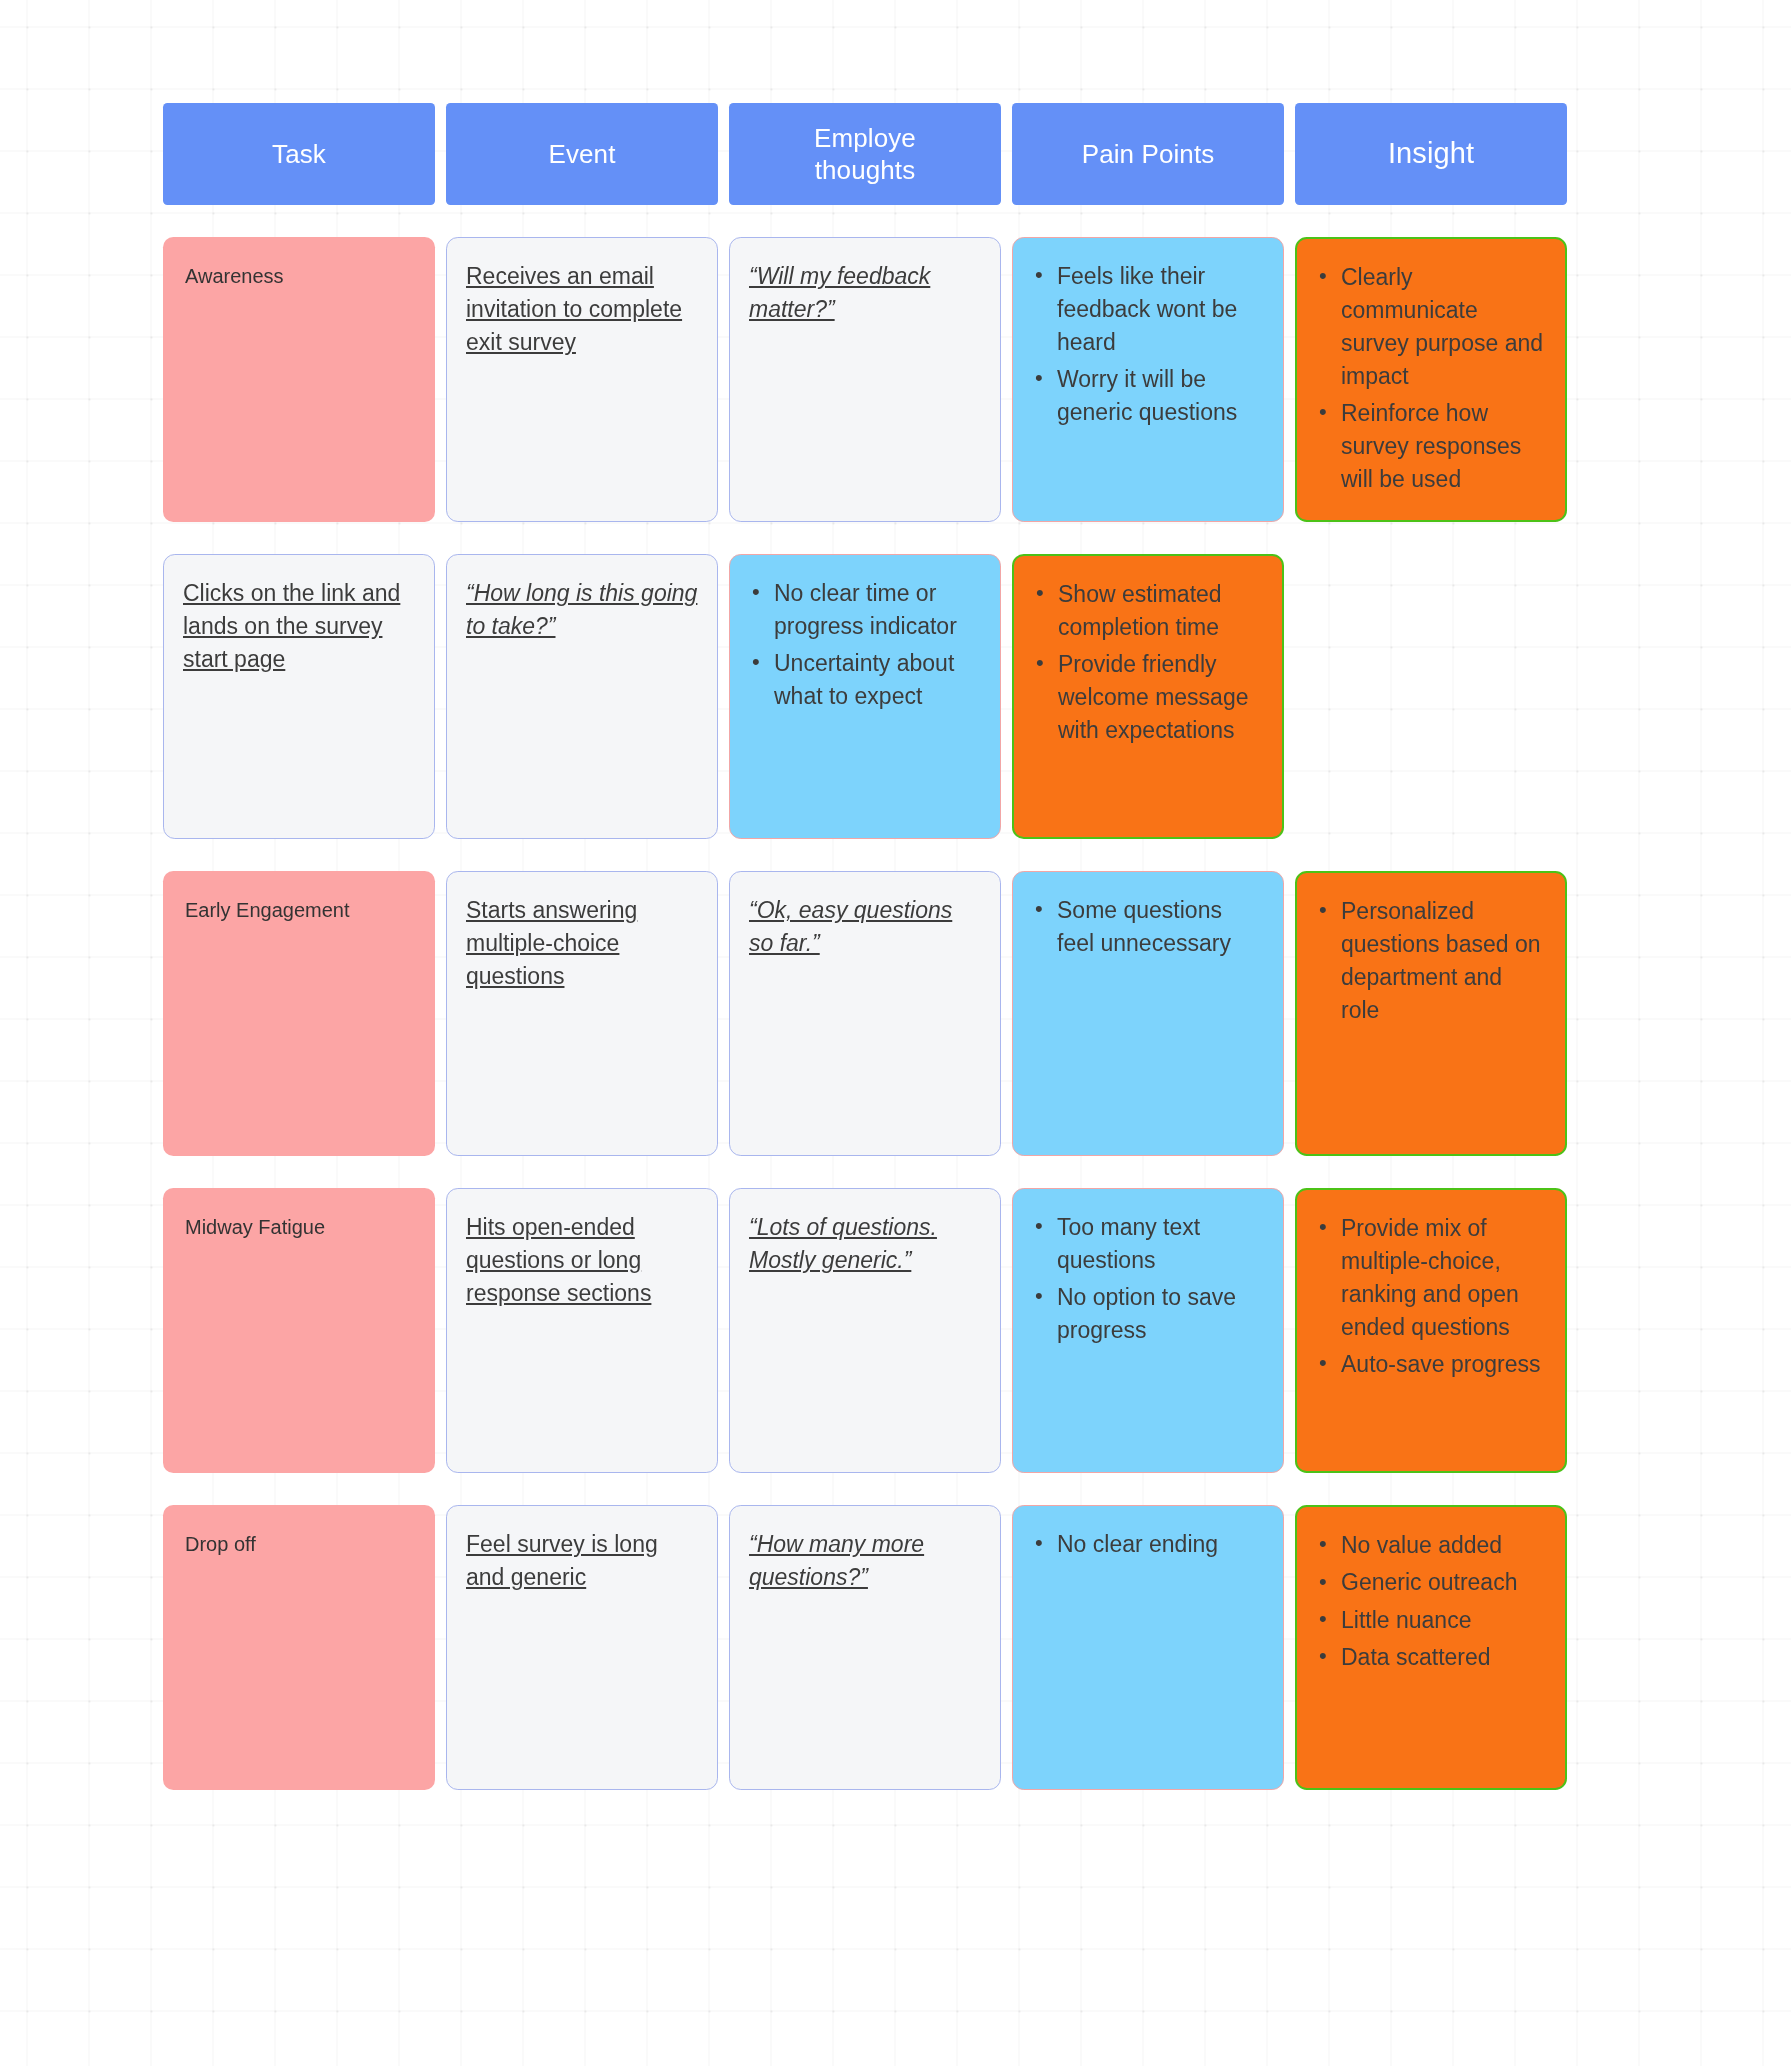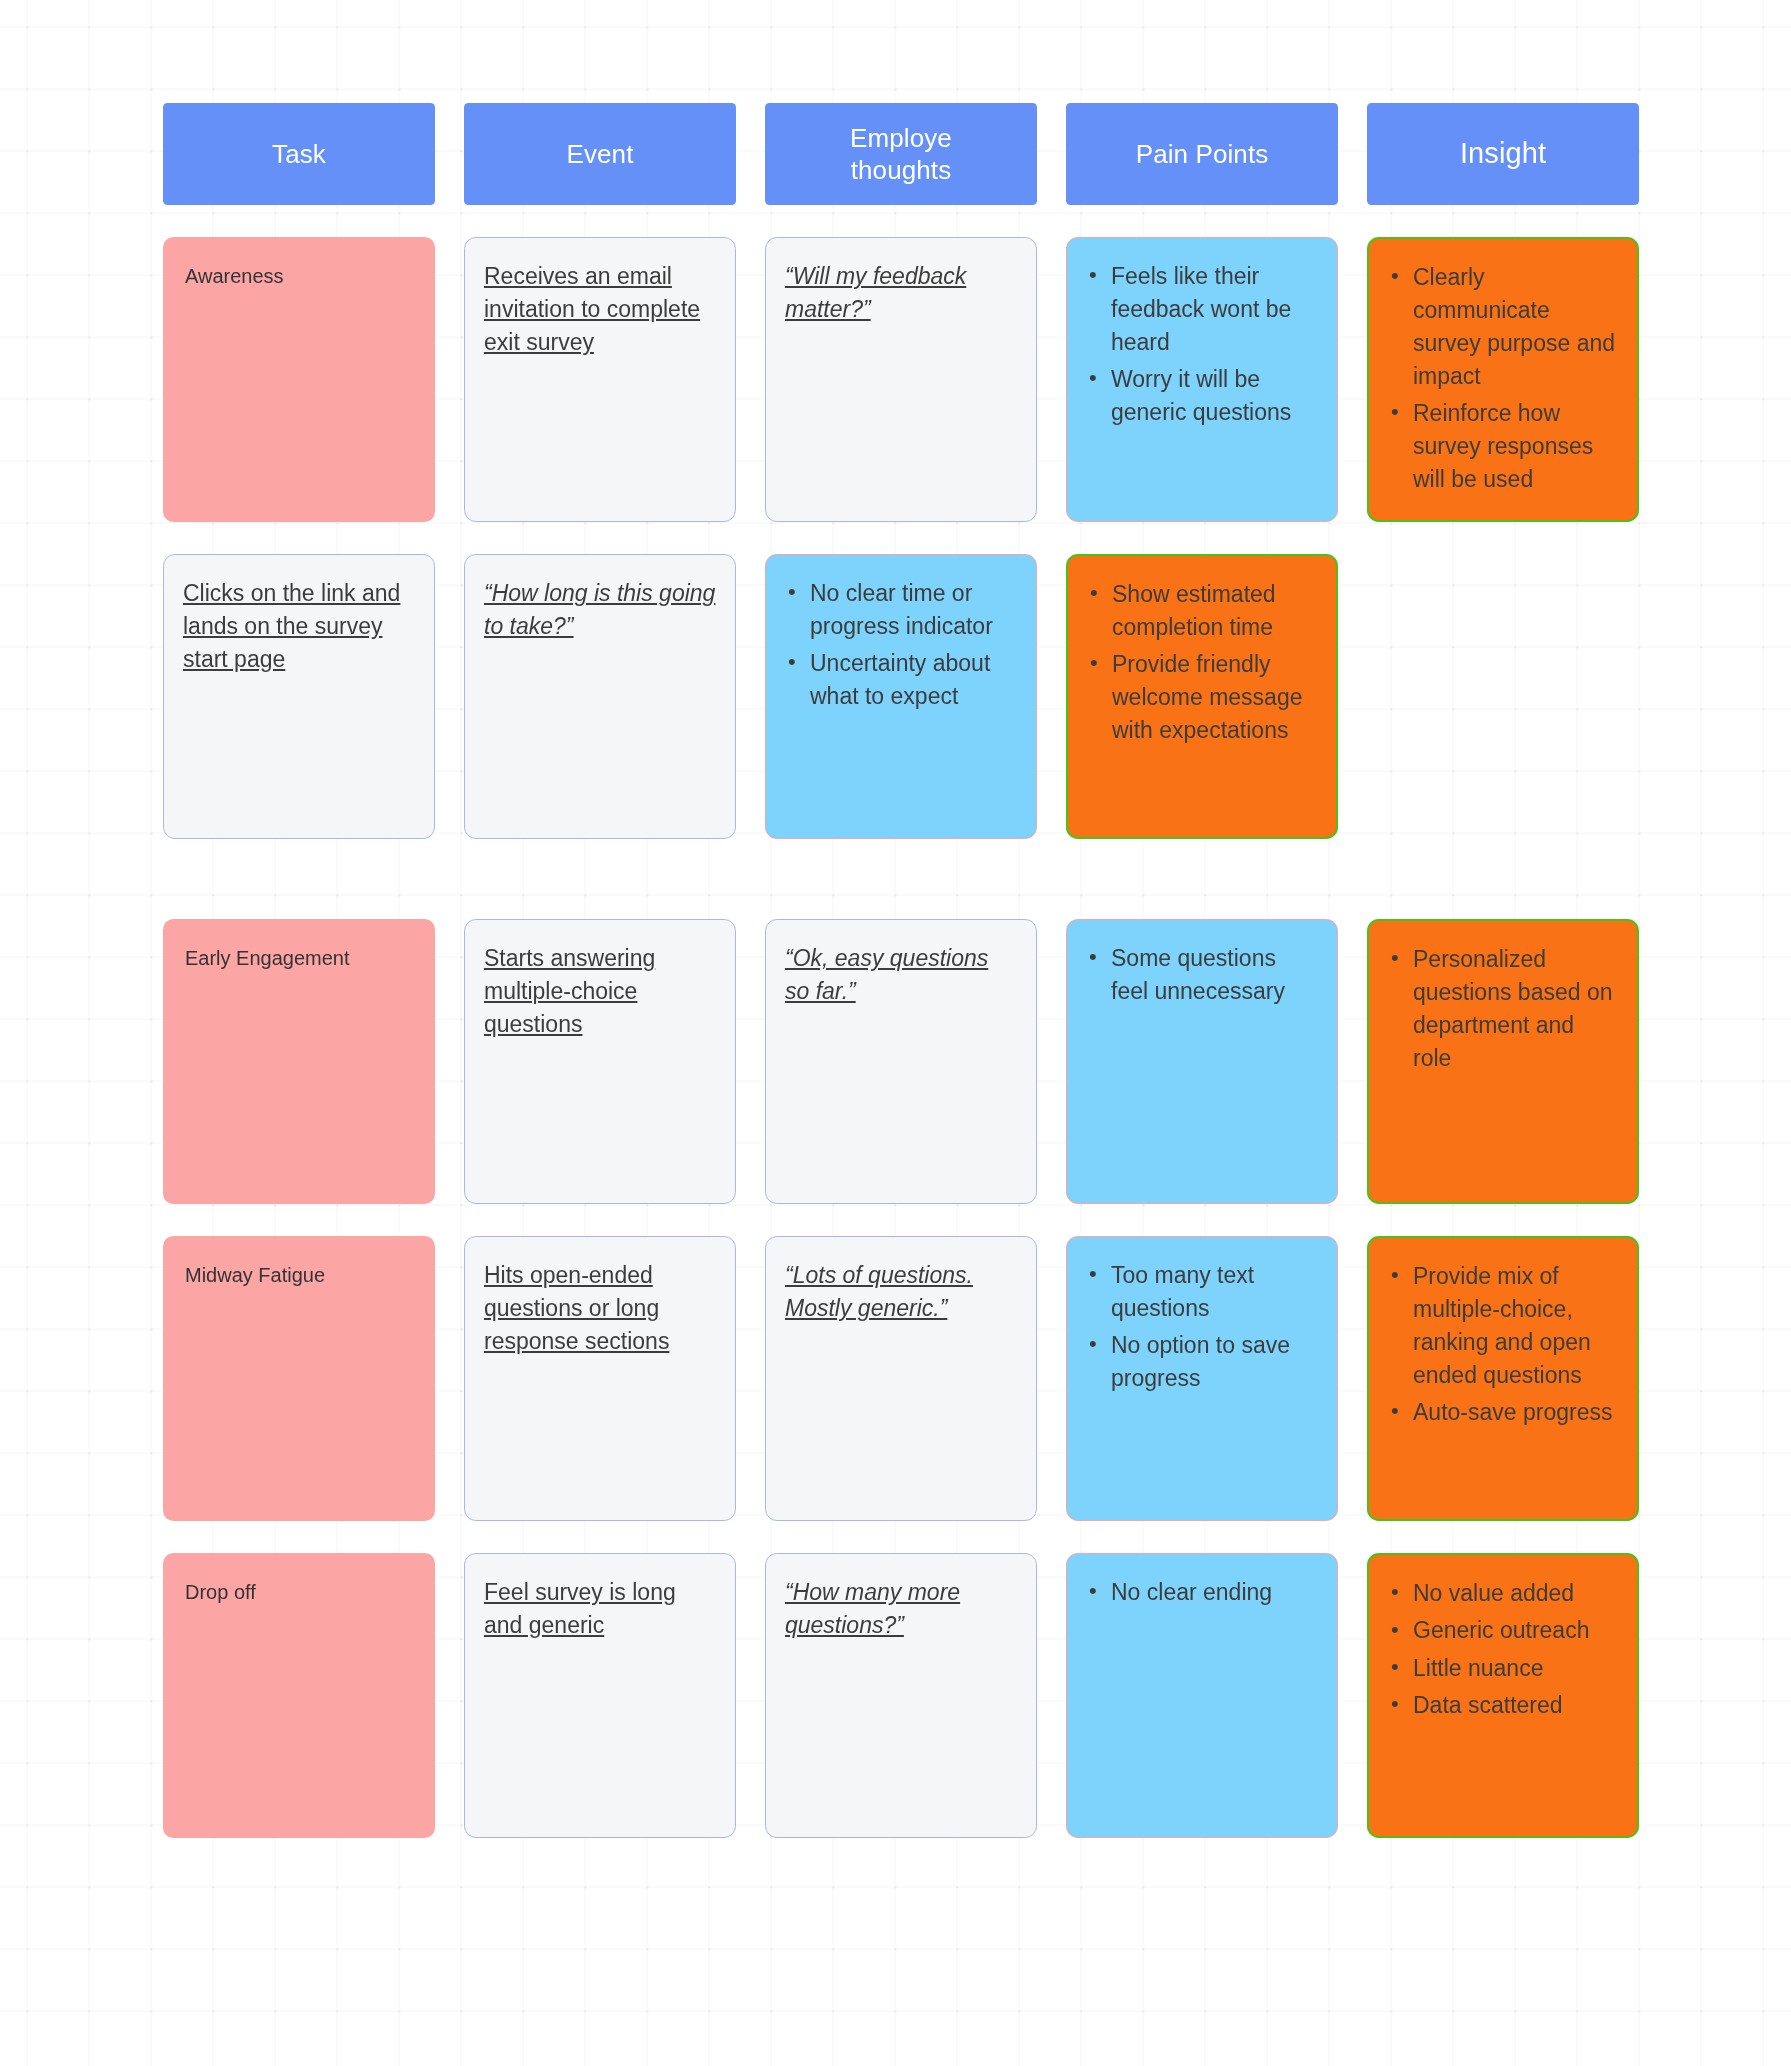--- a/index.html
+++ b/index.html
@@ -34,21 +34,21 @@
     position: absolute;
     left: 163px;
     top: 103px;
     width: 1480px;
   }
 
   
   .grid-row {
     display: grid;
     grid-template-columns: 272px 272px 272px 272px 272px;
-    column-gap: 29px;
+    column-gap: 11px;
   }
 
   
   .header-row { margin-bottom: 32px; }
 
   .header-cell {
     background: #6490F7;
     border-radius: 4.4px;
     height: 102px;
     display: flex;
@@ -131,21 +131,21 @@
     font-size: 22px;
     line-height: 1.43;
     color: #3c3c3c;
   }
 
   .plain-text { margin: 0; text-decoration: underline; }
 
   
   .row-h-1 .cell { min-height: 285px; }
   .row-h-2 .cell { min-height: 285px; }
-  .row-h-3 .cell { min-height: 285px; margin-top: 48px; }
+  .row-h-3 .cell { min-height: 285px; }
   .row-h-4 .cell { min-height: 285px; }
   .row-h-5 .cell { min-height: 285px; }
 </style>
 </head>
 <body>
 
 <div class="crosshatch"></div>
 
 <div class="board">
 

